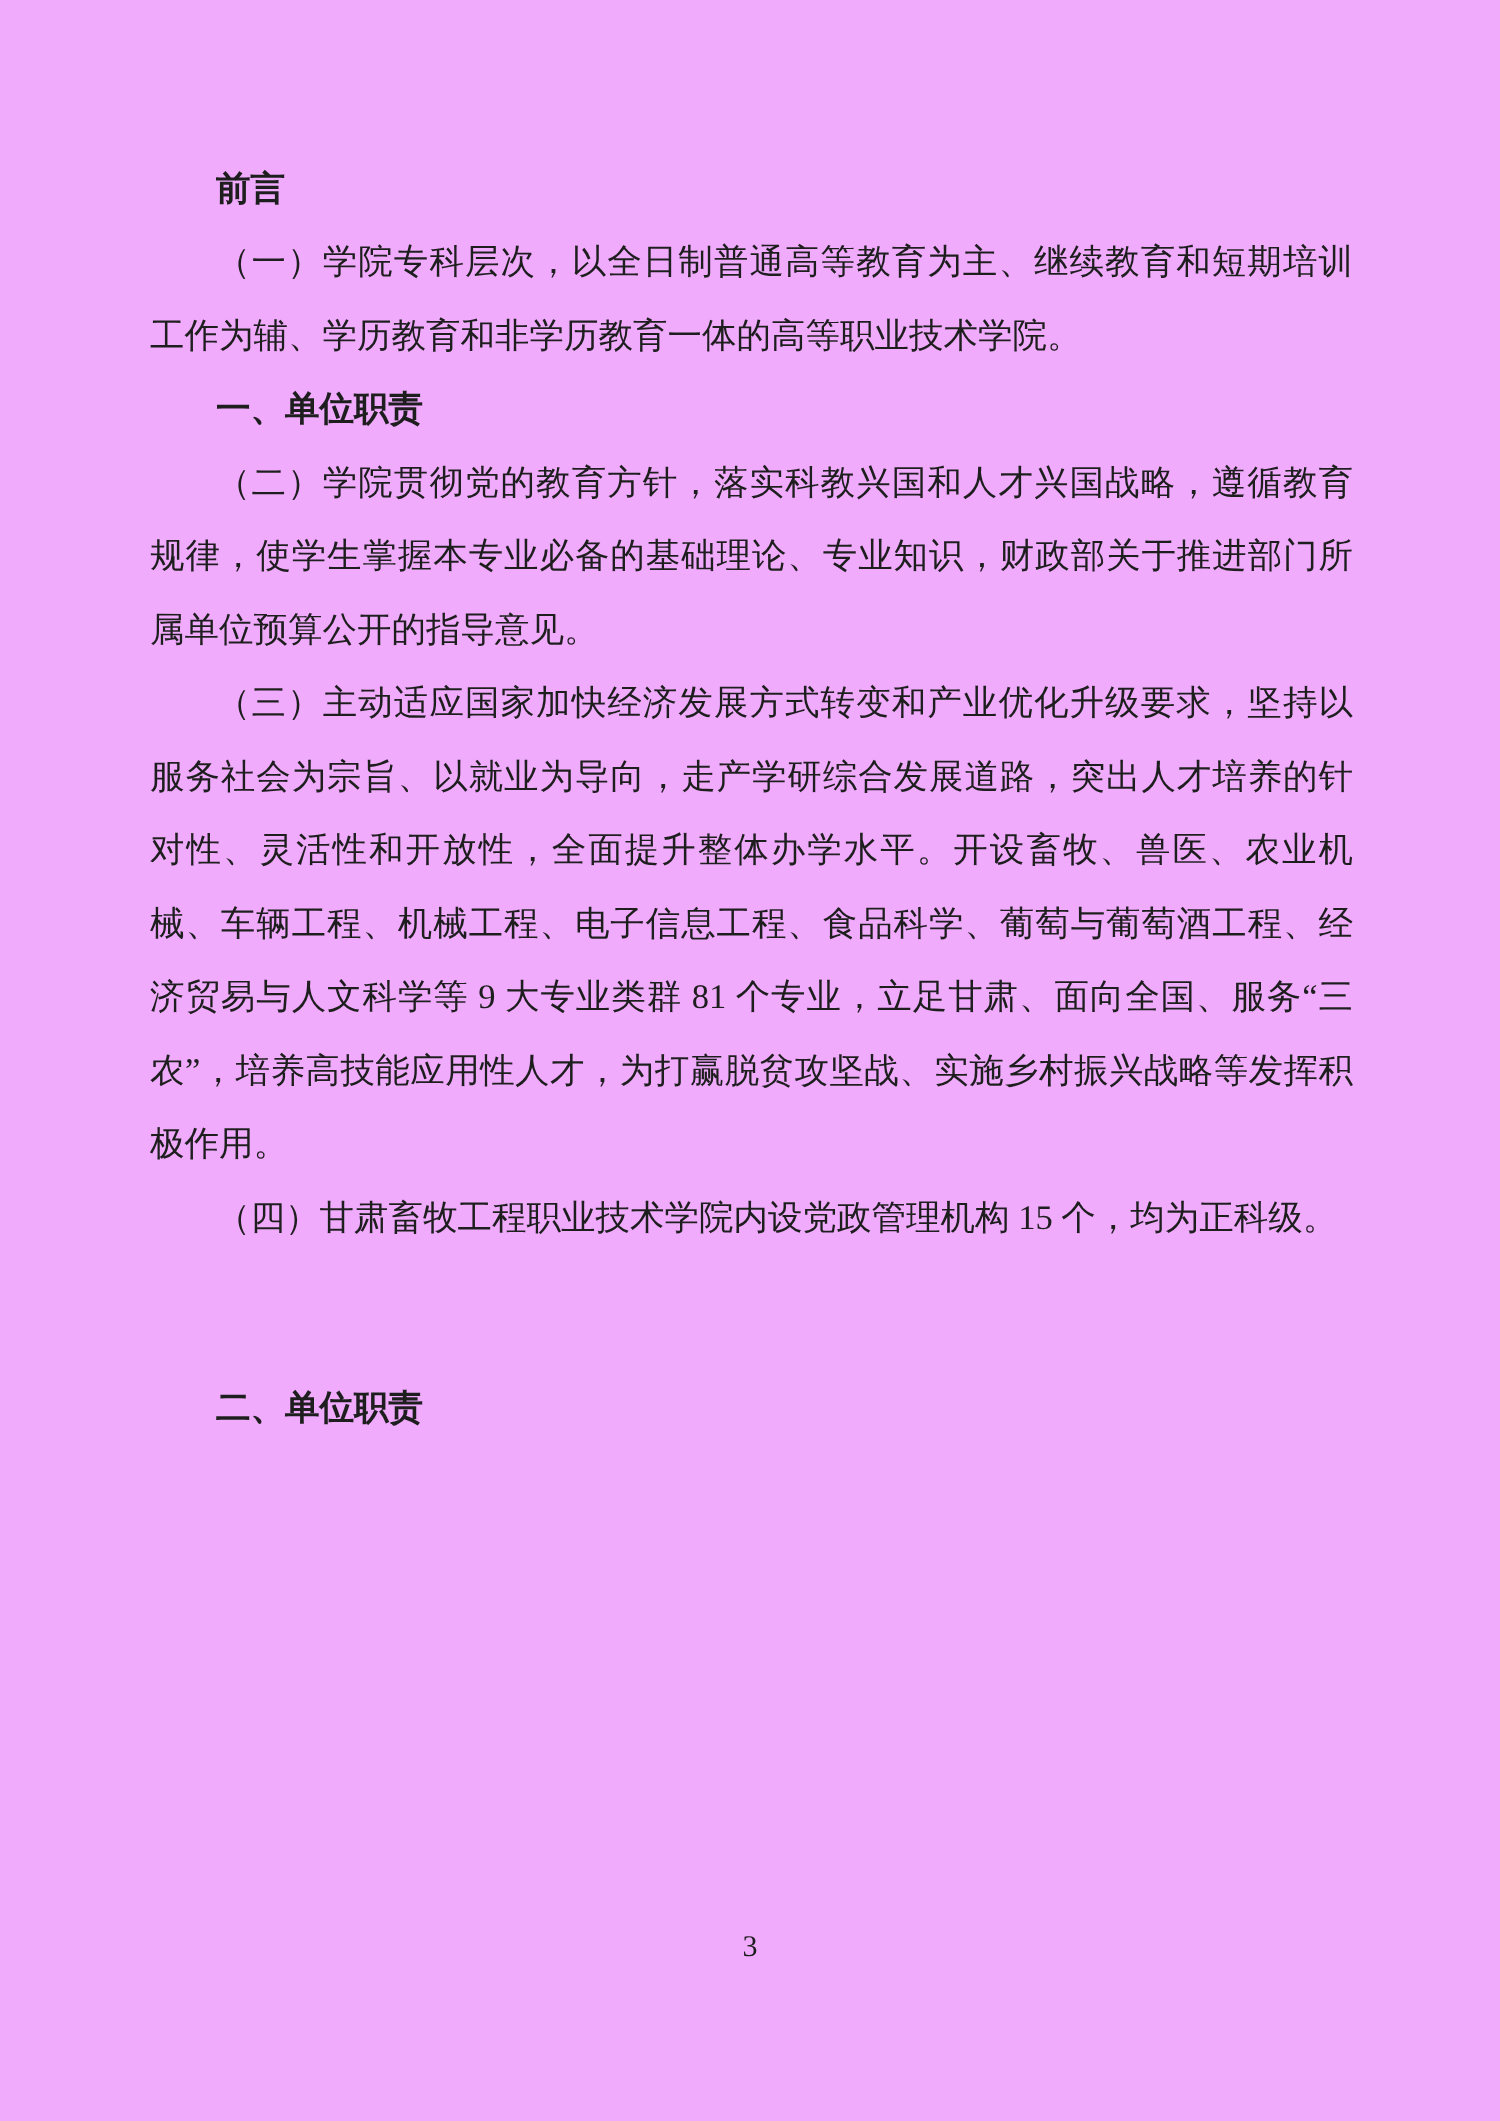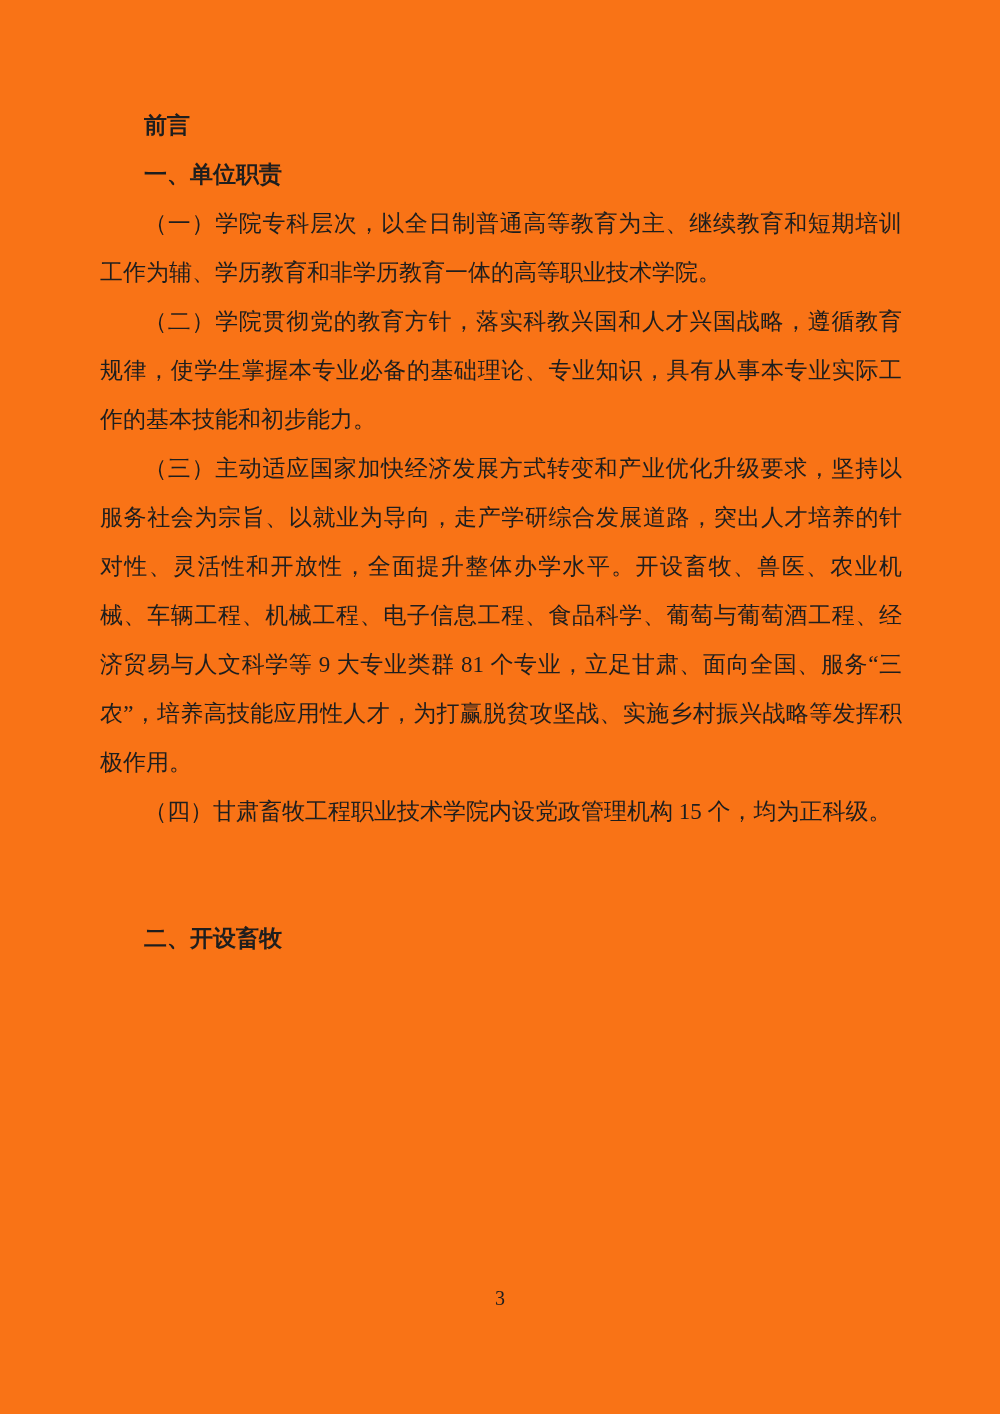--- a/index.html
+++ b/index.html
@@ -11,21 +11,21 @@
     height: 1414px;
     background: #ffffff;
     position: relative;
     overflow: hidden;
     font-family: "Liberation Serif", "DejaVu Serif", serif;
     color: #1e1e1e;
   }
   .page {
     position: absolute;
     inset: 0;
-    background: #f97316;
+    background: #f0abfc;
     padding-left: 20px;
   }
   .content {
     position: absolute;
     left: 100px;
     top: 101px;
     width: 802px;
   }
   .block {
     font-size: 23px;
@@ -60,29 +60,29 @@
 </style>
 </head>
 <body>
 
 <div class="page">
   <div class="content">
 
     <p class="block heading">前言</p>
 
 
+    <p class="block">（一）学院专科层次，以全日制普通高等教育为主、继续教育和短期培训工作为辅、学历教育和非学历教育一体的高等职业技术学院。</p>
+
     <p class="block heading">一、单位职责</p>
 
-    <p class="block">（一）学院专科层次，以全日制普通高等教育为主、继续教育和短期培训工作为辅、学历教育和非学历教育一体的高等职业技术学院。</p>
-
-    <p class="block">（二）学院贯彻党的教育方针，落实科教兴国和人才兴国战略，遵循教育规律，使学生掌握本专业必备的基础理论、专业知识，具有从事本专业实际工作的基本技能和初步能力。</p>
+    <p class="block">（二）学院贯彻党的教育方针，落实科教兴国和人才兴国战略，遵循教育规律，使学生掌握本专业必备的基础理论、专业知识，财政部关于推进部门所属单位预算公开的指导意见。</p>
 
     <p class="block">（三）主动适应国家加快经济发展方式转变和产业优化升级要求，坚持以服务社会为宗旨、以就业为导向，走产学研综合发展道路，突出人才培养的针对性、灵活性和开放性，全面提升整体办学水平。开设畜牧、兽医、农业机械、车辆工程、机械工程、电子信息工程、食品科学、葡萄与葡萄酒工程、经济贸易与人文科学等 9 大专业类群 81 个专业，立足甘肃、面向全国、服务“三农”，培养高技能应用性人才，为打赢脱贫攻坚战、实施乡村振兴战略等发挥积极作用。</p>
 
     <p class="block">（四）甘肃畜牧工程职业技术学院内设党政管理机构 15 个，均为正科级。</p>
 
-    <p class="block heading section2-gap">二、开设畜牧</p>
+    <p class="block heading section2-gap">二、单位职责</p>
 
 
   </div>
 
   <div class="footer">3</div>
 </div>
 
 </body></html>

